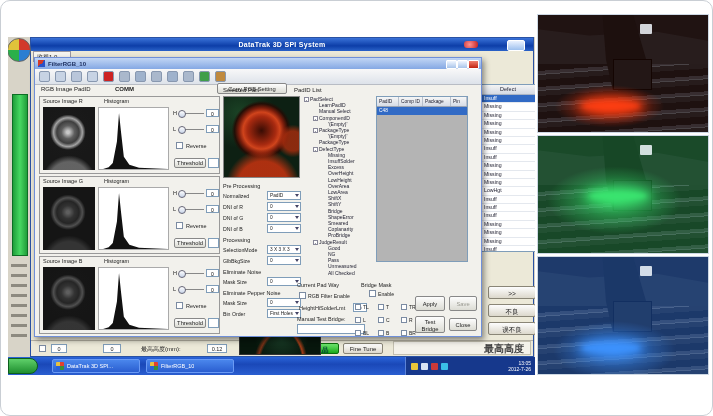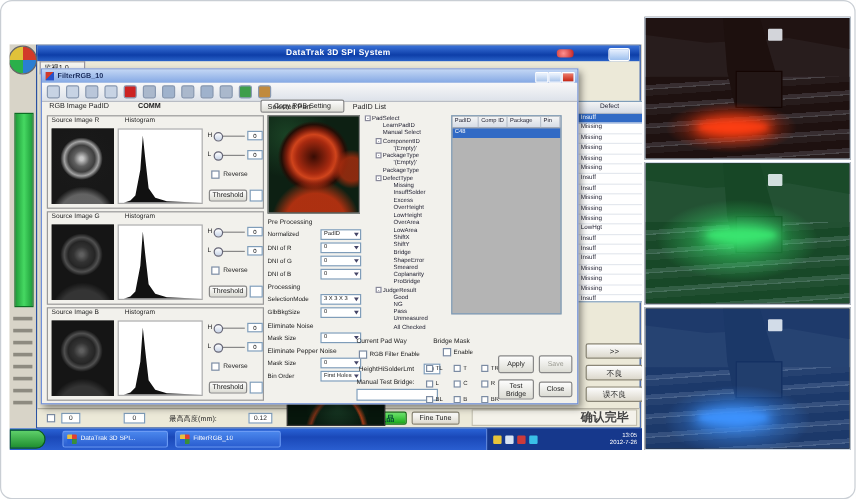--- a/index.html
+++ b/index.html
@@ -220,21 +220,21 @@
 
       <div class="mw-bottom">
         <span class="chk" style="position:absolute;left:8px;top:4px"></span>
         <div class="vbox" style="left:20px;top:3px;width:16px">0</div>
         <div class="vbox" style="left:72px;top:3px;width:18px">0</div>
         <span class="blabel" style="left:110px">最高高度(mm):</span>
         <div class="vbox" style="left:176px;top:3px;width:20px">0.12</div>
         <div class="thumb"></div>
         <div class="btn-pass">良品</div>
         <div class="btn-fine">Fine Tune</div>
-        <div class="confirm">确认完毕</div>
+        <div class="confirm">最高高度</div>
       </div>
     </div>
 
     <div class="dlg">
       <div class="dlg-title">
         <div class="dlg-ico"></div>
         <span>FilterRGB_10</span>
         <div class="dlg-tbtn" style="right:24px"></div>
         <div class="dlg-tbtn" style="right:13px"></div>
         <div class="dlg-tbtn close" style="right:2px"></div>

